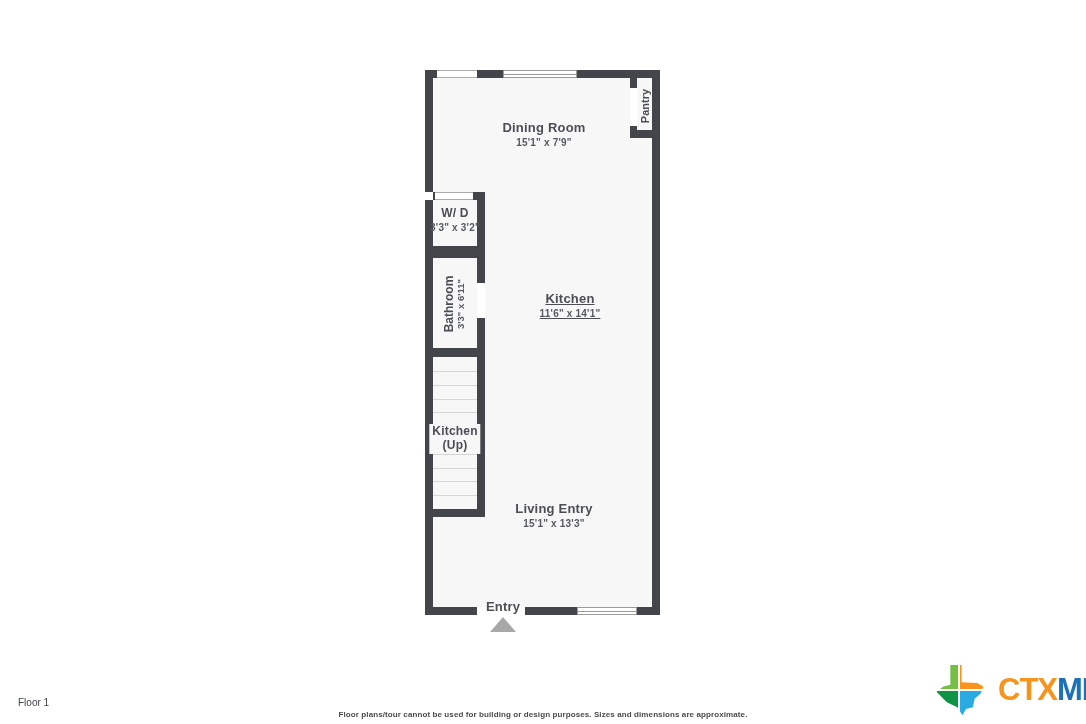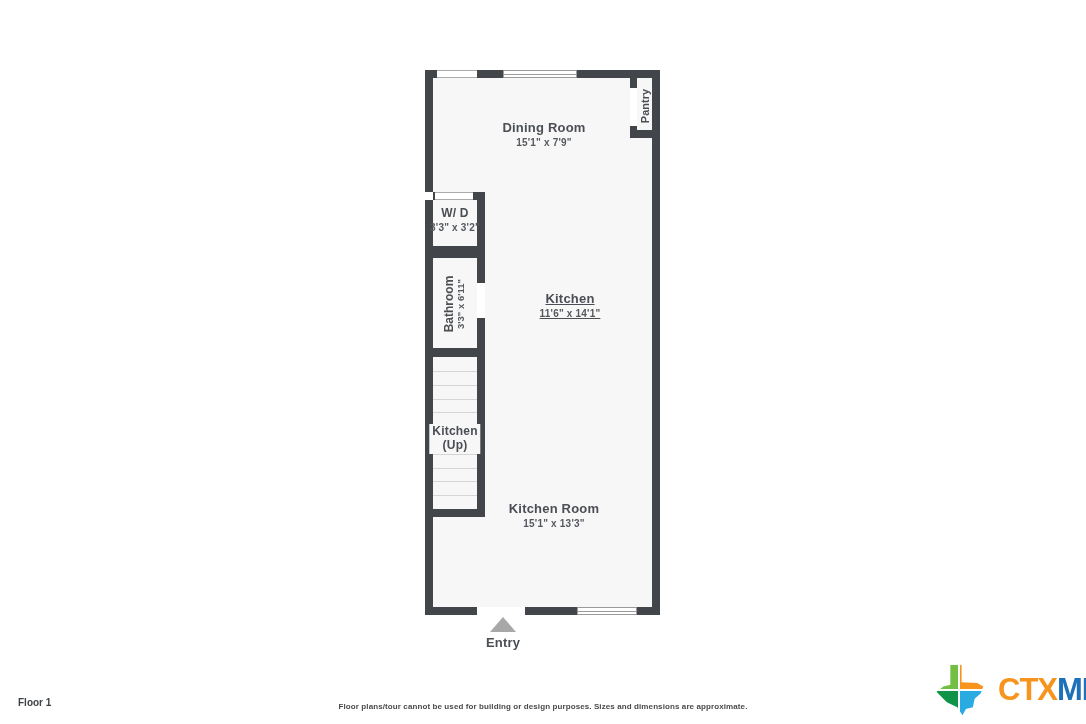--- a/index.html
+++ b/index.html
@@ -32,22 +32,22 @@
   
   .room-label{position:absolute;transform:translateX(-50%);text-align:center;color:var(--label);white-space:nowrap;line-height:1.15;}
   .room-name{font-size:13px;font-weight:bold;letter-spacing:.2px;}
   .room-dims{font-size:10px;font-weight:bold;color:var(--dims);margin-top:1px;letter-spacing:.2px;}
   .room-label.small .room-name{font-size:12px;}
   .vert-label{position:absolute;transform:translate(-50%,-50%) rotate(-90deg);text-align:center;color:var(--label);white-space:nowrap;}
   .vert-pair{display:flex;flex-direction:column;align-items:center;line-height:1.1;}
   .stairs-label{background:var(--floor);padding:1px 3px;}
   .entry-arrow{position:absolute;width:0;height:0;border-left:13px solid transparent;border-right:13px solid transparent;border-bottom:15px solid var(--entry-arrow);}
   
-  .floor-tag{position:absolute;font-size:10px;font-weight:bold;color:#3E4247;}
-  .disclaimer{position:absolute;transform:translateX(-50%);font-size:8px;font-weight:bold;color:#4B4B4B;letter-spacing:.1px;white-space:nowrap;}
+  .floor-tag{position:absolute;font-size:10px;font-weight:normal;color:#3E4247;}
+  .disclaimer{position:absolute;transform:translateX(-50%);font-size:8px;font-weight:bold;color:#4B4B4B;letter-spacing:.1px;white-space:nowrap;margin-top:8px;}
   
   .logo{position:absolute;display:flex;align-items:center;}
   .logo-text{font-size:31px;font-weight:bold;letter-spacing:-1px;margin-left:-7px;}
   .logo-ctx{color:var(--ctx-color);margin-left:20px;}
   .logo-mls{color:var(--mls-color);}
 </style>
 </head>
 <body>
 
 <div class="abs" style="left:0;top:0;width:920px;height:724px;">
@@ -114,26 +114,26 @@
     <div class="room-name">Kitchen</div>
     <div class="room-dims">11'6" x 14'1"</div>
   </div>
 
   <div class="room-label small stairs-label" style="left:455px;top:424px;">
     <div class="room-name">Kitchen</div>
     <div class="room-name">(Up)</div>
   </div>
 
   <div class="room-label" style="left:554px;top:502px;">
-    <div class="room-name">Kitchen Room</div>
+    <div class="room-name">Living Entry</div>
     <div class="room-dims">15'1" x 13'3"</div>
   </div>
 
   <div class="entry-arrow" style="left:490px;top:617px;"></div>
-  <div class="room-label" style="left:503px;top:636px;">
+  <div class="room-label" style="left:503px;top:600px;">
     <div class="room-name">Entry</div>
   </div>
 </div>
 
 <div class="floor-tag" style="left:18px;top:697px;">Floor 1</div>
 
 <div class="disclaimer" style="left:543px;top:702px;">Floor plans/tour cannot be used for building or design purposes. Sizes and dimensions are approximate.</div>
 
 <div class="logo" style="left:933px;top:664px;">
   <svg width="52" height="52" viewBox="0 0 60 60">

